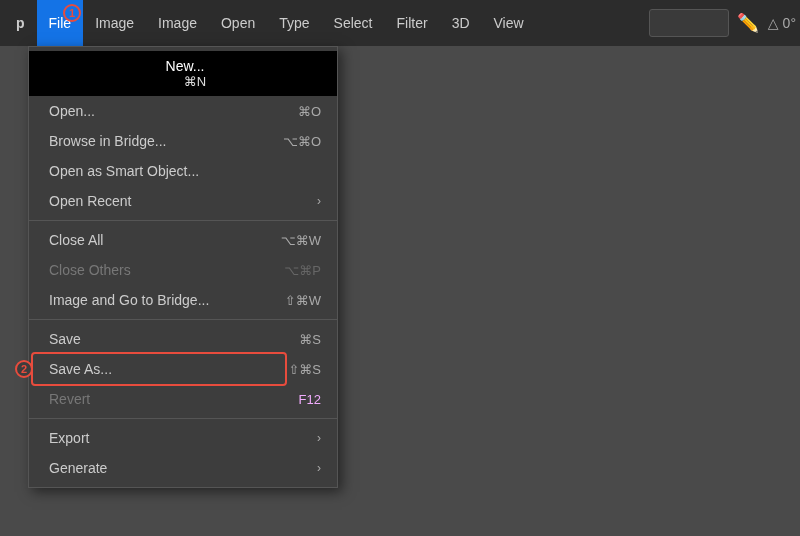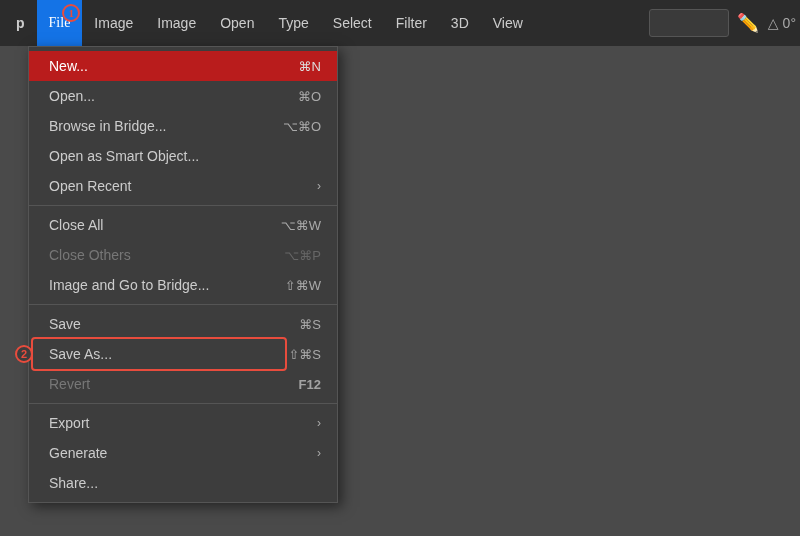--- a/index.html
+++ b/index.html
@@ -33,21 +33,20 @@
       color: #ccc;
       cursor: pointer;
       font-size: 14px;
       white-space: nowrap;
     }
 
     .menubar-item.file-item {
       background: #1473e6;
       color: white;
       position: relative;
-      font-family: Liberation Serif, serif;
     }
 
     .circle-badge {
       position: absolute;
       top: 4px;
       right: 2px;
       width: 18px;
       height: 18px;
       border-radius: 50%;
       border: 2px solid #e84c3d;
@@ -78,22 +77,23 @@
       align-items: center;
       justify-content: space-between;
       padding: 7px 16px 7px 20px;
       color: #ccc;
       cursor: pointer;
       font-size: 14px;
       position: relative;
     }
 
     .menu-item.highlighted {
-      background: #b91c1c;
+      background: #000000;
       color: white;
+      flex-direction: column;
     }
 
     .menu-item.disabled {
       color: #777;
       cursor: default;
       justify-content: space-between;
     }
 
     .menu-item .shortcut {
       color: #aaa;
@@ -252,29 +252,26 @@
     <span class="shortcut">⌘S</span>
   </div>
   <div class="menu-item save-as-box" style="position:relative;">
     <div class="badge-2">2</div>
     <span>Save As...</span>
     <span class="shortcut">⇧⌘S</span>
     <div class="red-outline"></div>
   </div>
   <div class="menu-item disabled">
     <span>Revert</span>
-    <span class="shortcut" style="color:#a3a3a3;font-weight:bold;">F12</span>
+    <span class="shortcut" style="color:#f0abfc;">F12</span>
   </div>
 
   <div class="menu-divider"></div>
 
   <div class="menu-item">
     <span>Export</span>
     <span class="arrow">›</span>
   </div>
   <div class="menu-item">
     <span>Generate</span>
     <span class="arrow">›</span>
   </div>
-  <div class="menu-item">
-    <span>Share...</span>
-  </div>
 </div>
 
 </body></html>

